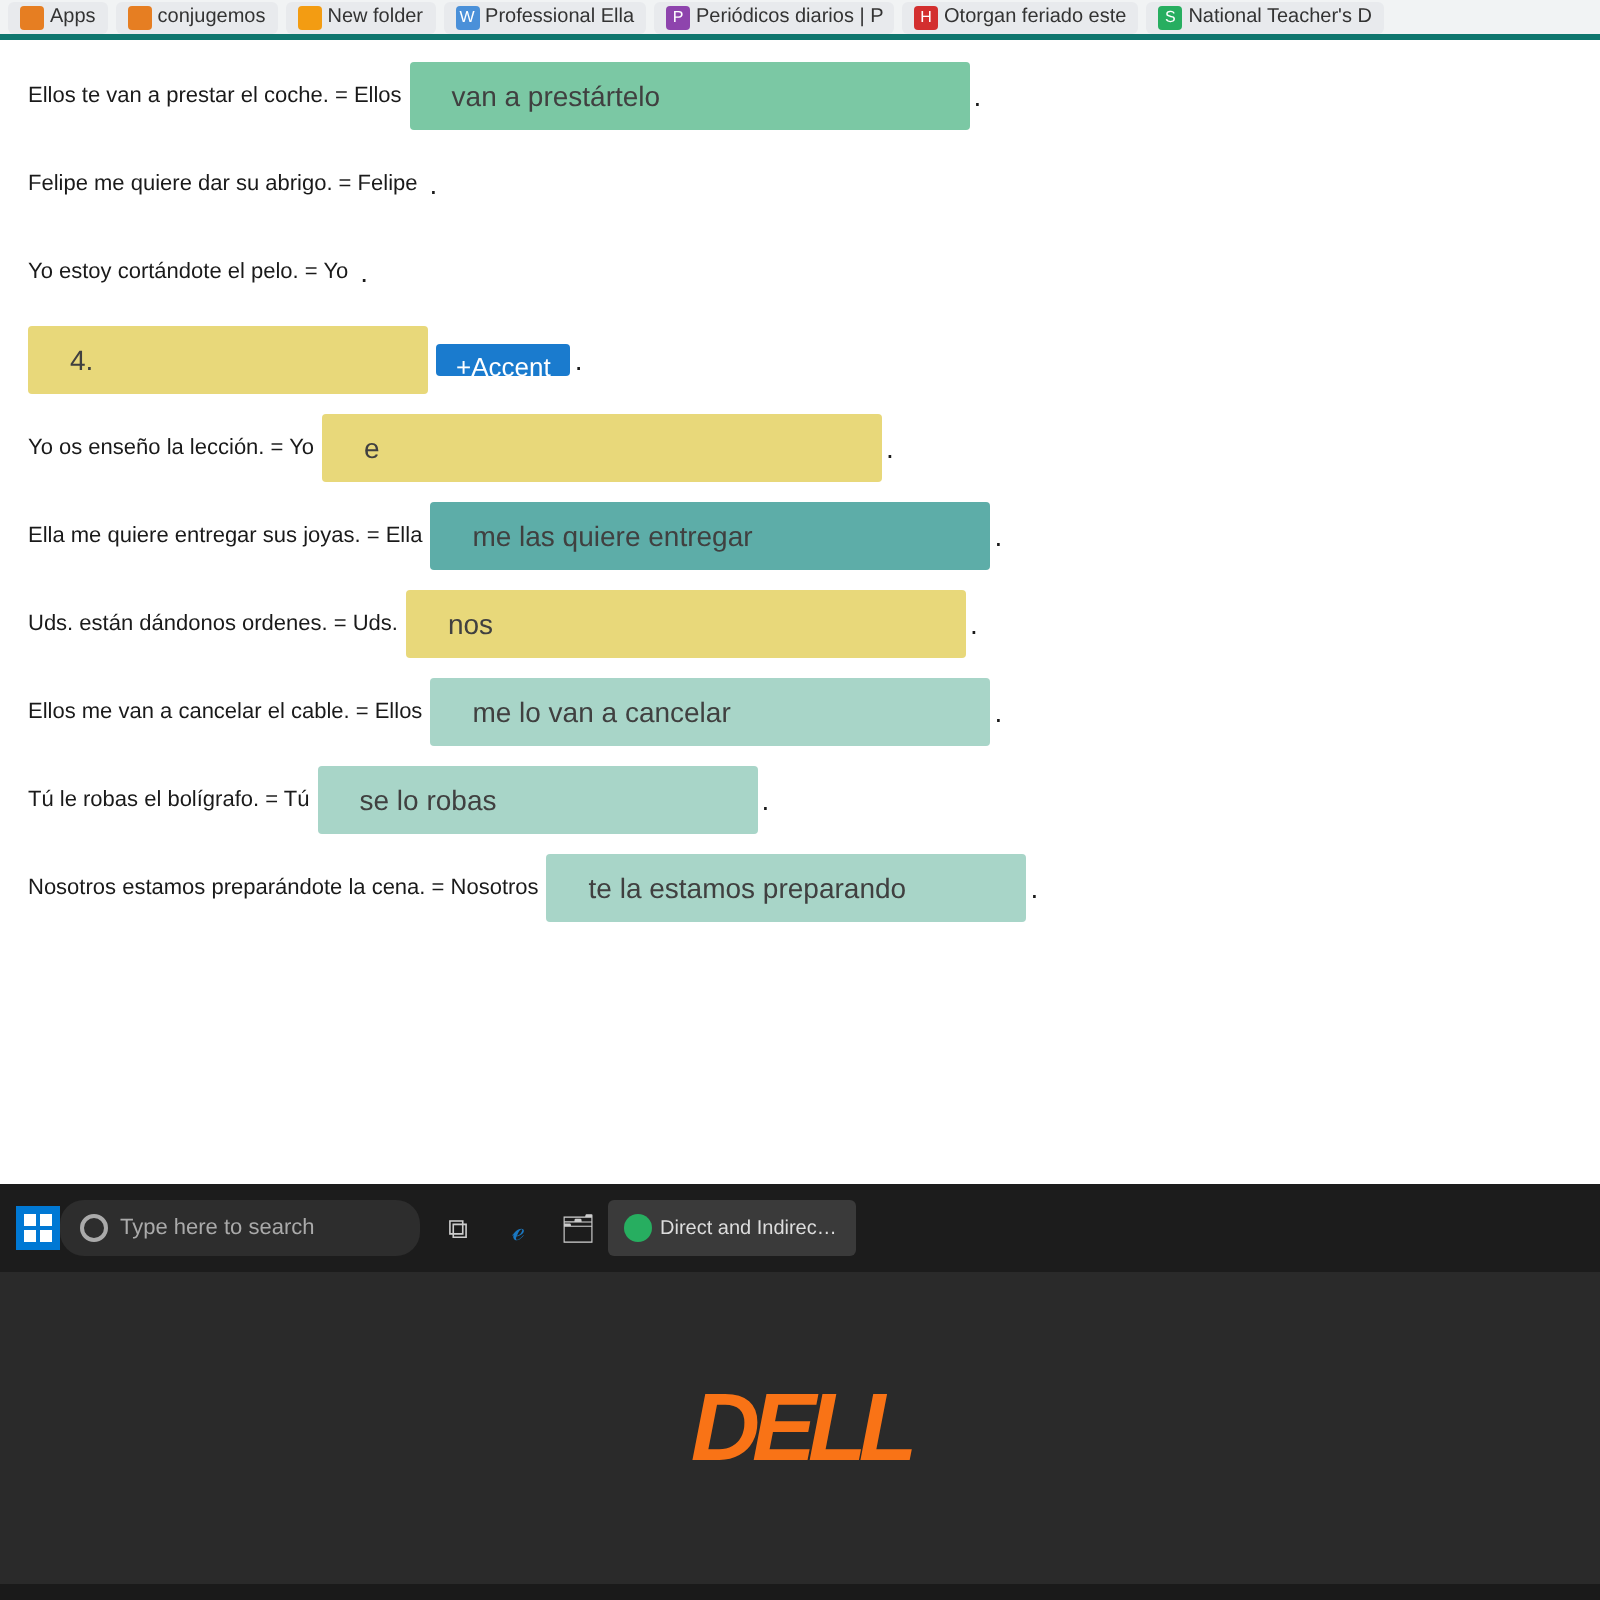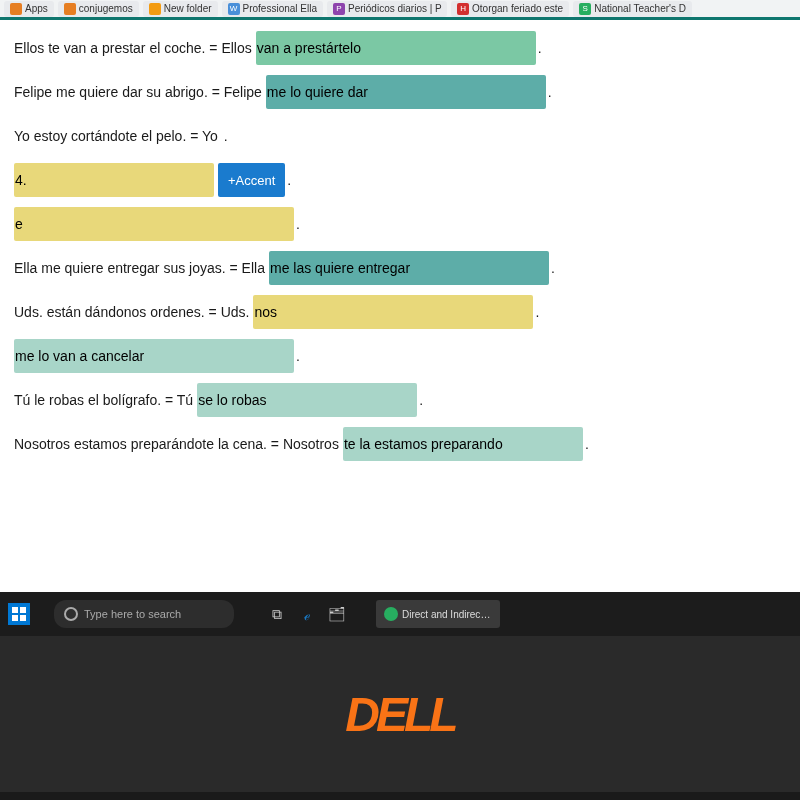--- a/index.html
+++ b/index.html
@@ -50,62 +50,62 @@
       align-items: center;
       margin-bottom: 8px;
       font-size: 14px;
       color: #1a1a1a;
       min-height: 36px;
     }
 
     .sentence-text {
       white-space: nowrap;
       margin-right: 4px;
-      font-size: 14px;
+      font-size: 11px;
     }
 
     .answer-box {
       display: flex;
       align-items: center;
       height: 34px;
       min-width: 280px;
       border: none;
       border-radius: 2px;
-      padding: 0 1px;
+      padding: 0 21px;
       font-size: 14px;
-      color: #000000;
+      color: #404040;
     }
 
     .answer-box.green { background: #7bc8a4; }
     .answer-box.teal { background: #5dada8; }
     .answer-box.yellow { background: #e8d87a; }
     .answer-box.light-teal { background: #a8d5c8; }
 
     .period { margin-left: 2px; font-size: 14px; }
 
     .accent-btn {
       background: #1a7bce;
       color: white;
       border: none;
       padding: 4px 10px;
       font-size: 13px;
       cursor: pointer;
       border-radius: 2px;
       margin-left: 4px;
-      height: 34px;
+      height: 16px;
     }
 
     
     .taskbar {
       height: 44px;
       background: #1c1c1c;
       display: flex;
       align-items: center;
       padding: 0 8px;
-      gap: 24px;
+      gap: 0;
     }
     .taskbar-start {
       width: 22px;
       height: 22px;
       background: #0078d4;
       display: flex;
       align-items: center;
       justify-content: center;
       color: white;
       font-size: 12px;
@@ -228,40 +228,38 @@
   <div class="exercise-row">
     <span class="sentence-text">Ellos te van a prestar el coche. = Ellos</span>
     <div class="answer-box green">
       <span>van a prestártelo</span>
     </div>
     <span class="period">.</span>
   </div>
 
   <div class="exercise-row">
     <span class="sentence-text">Felipe me quiere dar su abrigo. = Felipe</span>
-    <div class="answer-box teal">
-      <span>me lo quiere dar</span>
-    </div>
     <span class="period">.</span>
   </div>
 
   <div class="exercise-row">
     <span class="sentence-text">Yo estoy cortándote el pelo. = Yo</span>
     <span class="period">.</span>
   </div>
 
   <div class="exercise-row">
     <div class="answer-box yellow" style="min-width:200px;">
       <span>4.</span>
     </div>
     <button class="accent-btn">+Accent</button>
     <span class="period">.</span>
   </div>
 
   <div class="exercise-row">
+    <span class="sentence-text">Yo os enseño la lección. = Yo</span>
     <div class="answer-box yellow">
       <span>e</span>
     </div>
     <span class="period">.</span>
   </div>
 
   <div class="exercise-row">
     <span class="sentence-text">Ella me quiere entregar sus joyas. = Ella</span>
     <div class="answer-box teal">
       <span>me las quiere entregar</span>
@@ -271,20 +269,21 @@
 
   <div class="exercise-row">
     <span class="sentence-text">Uds. están dándonos ordenes. = Uds.</span>
     <div class="answer-box yellow">
       <span>nos</span>
     </div>
     <span class="period">.</span>
   </div>
 
   <div class="exercise-row">
+    <span class="sentence-text">Ellos me van a cancelar el cable. = Ellos</span>
     <div class="answer-box light-teal">
       <span>me lo van a cancelar</span>
     </div>
     <span class="period">.</span>
   </div>
 
   <div class="exercise-row">
     <span class="sentence-text">Tú le robas el bolígrafo. = Tú</span>
     <div class="answer-box light-teal" style="min-width:220px;">
       <span>se lo robas</span>

